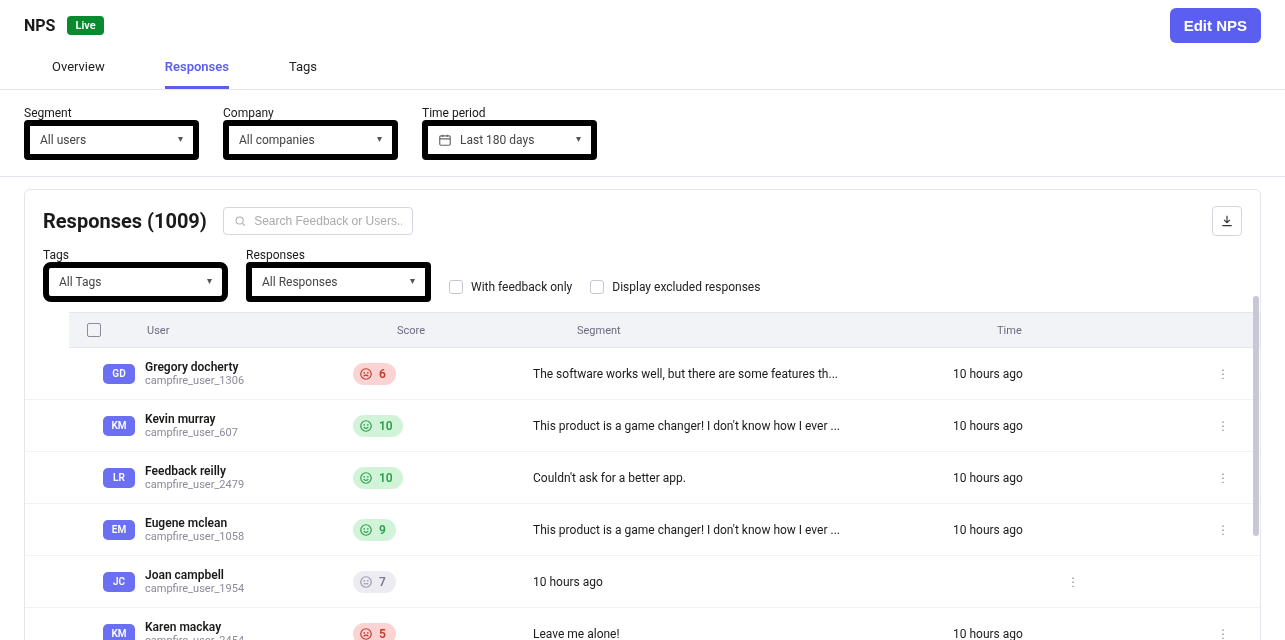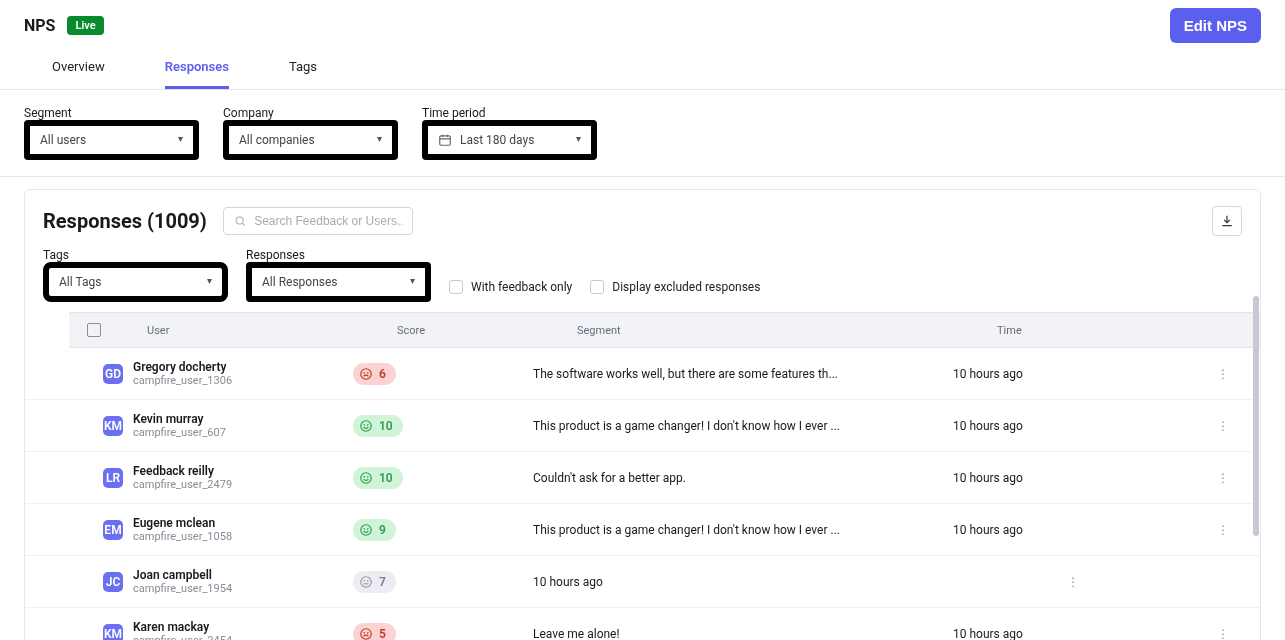--- a/index.html
+++ b/index.html
@@ -126,23 +126,23 @@
   .row {
     display: grid;
     grid-template-columns: 60px 250px 180px 420px 240px 60px;
     align-items: center;
     padding: 12px 18px;
     border-bottom: 1px solid #f1f1f6;
     font-size: 12px;
   }
   .user-cell { display: flex; align-items: center; gap: 10px; }
   .avatar {
-    width: 20px; height: 20px; border-radius: 5px;
+    width: 32px; height: 20px; border-radius: 5px;
     display: flex; align-items: center; justify-content: center;
-    font-size: 12px; font-weight: 600; color: #fff;
+    font-size: 10px; font-weight: 600; color: #fff;
   }
   .user-name { font-weight: 600; color: #1a1a1a; font-size: 12px; }
   .user-sub { color: #8a8a99; font-size: 11px; }
   .score-pill {
     display: inline-flex; align-items: center; gap: 6px;
     padding: 4px 10px 4px 6px; border-radius: 14px;
     font-size: 12px; font-weight: 600;
   }
   .score-pill.red { background: #fbd3d3; color: #c0392b; }
   .score-pill.green { background: #d1f3d8; color: #2e9e4f; }

